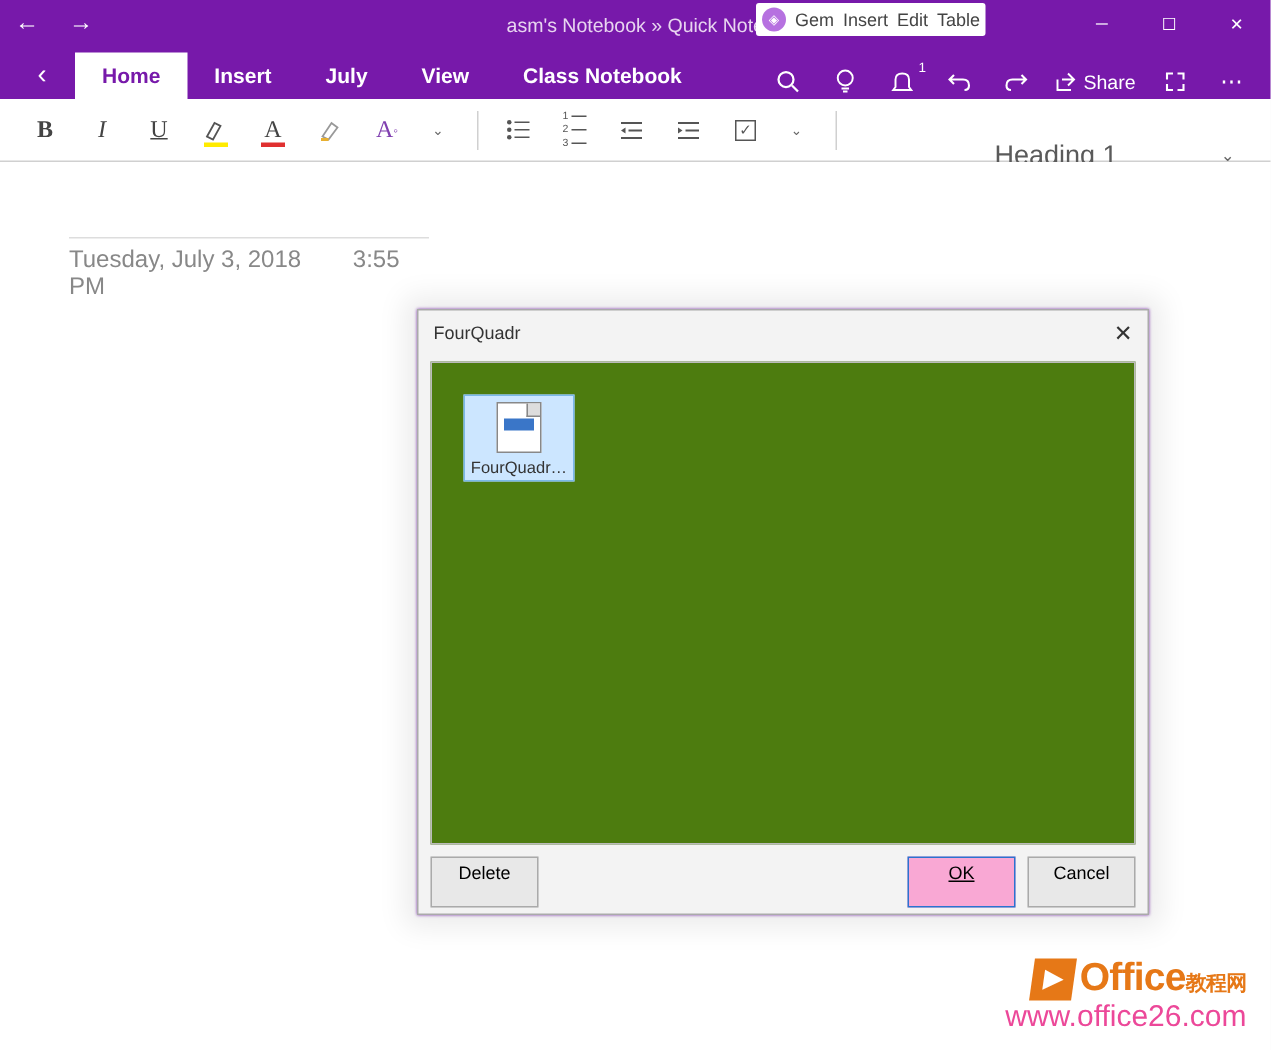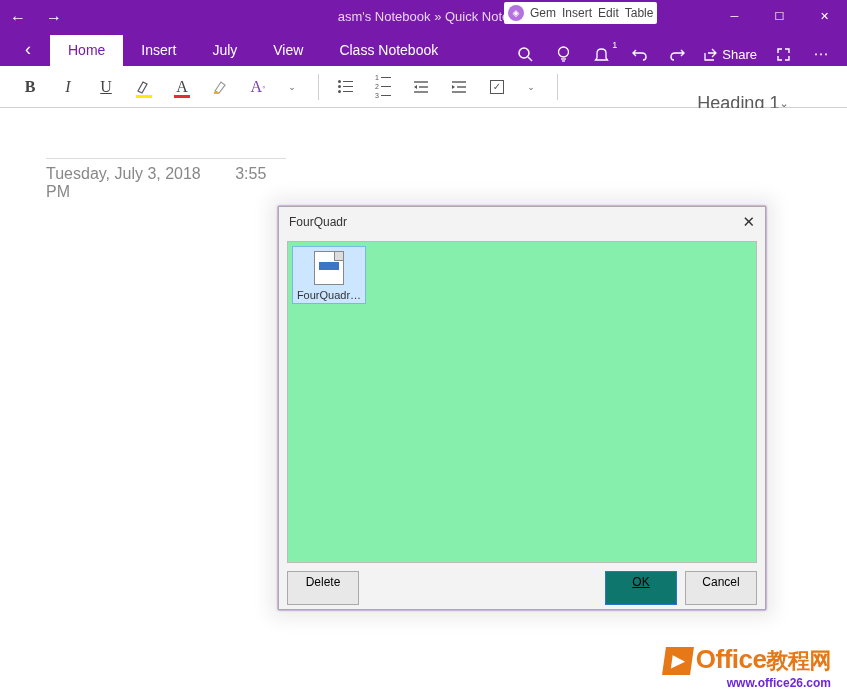--- a/index.html
+++ b/index.html
@@ -13,72 +13,72 @@
 .title-text { position: absolute; left: 50%; transform: translateX(-50%); font-size: 13px; color: #e8d5f0; }
 .gem-toolbar { position: absolute; left: 504px; top: 2px; height: 22px; background: white; border-radius: 2px; display: flex; align-items: center; padding: 0 4px; gap: 6px; font-size: 12px; color: #444; }
 .gem-icon-circle { width: 16px; height: 16px; background: #b671e0; border-radius: 50%; display:flex; align-items:center; justify-content:center; color:white; font-size:9px; }
 .gem-toolbar span { cursor: pointer; }
 .win-controls { position: absolute; right: 0; display: flex; }
 .win-btn { width: 45px; height: 32px; display: flex; align-items: center; justify-content: center; color: white; font-size: 11px; }
 
 
 .ribbon-tabs { height: 34px; background: #7719aa; display: flex; align-items: flex-end; padding-left: 6px; }
 .back-chevron { width: 44px; height: 34px; display:flex; align-items:center; justify-content:center; color:white; font-size:18px; }
-.tab { padding: 7px 18px 8px; font-size: 14px; color: white; cursor: pointer; }
+.tab { padding: 7px 18px 8px; font-size: 14px; color: white; cursor: pointer; font-weight: bold; }
 .tab.active { background: white; color: #7719aa; }
 .ribbon-right { margin-left: auto; display: flex; align-items: center; gap: 14px; padding-right: 14px; color: white; }
 .ribbon-icon { width: 24px; height: 24px; display:flex; align-items:center; justify-content:center; font-size:15px; }
 .share { display: flex; align-items: center; gap: 4px; font-size: 13px; }
 .notif { position: relative; }
 .notif-badge { position: absolute; top: -2px; right: -4px; font-size: 9px; }
 
 
 .toolbar { height: 42px; background: white; border-bottom: 1px solid #d0d0d0; display: flex; align-items: center; padding: 0 14px; gap: 6px; }
 .tb-btn { width: 32px; height: 30px; display:flex; align-items:center; justify-content:center; font-size: 16px; color:#444; position:relative; }
 .tb-sep { width: 1px; height: 26px; background: #d0d0d0; margin: 0 4px; }
 .chev { font-size: 9px; color: #666; margin-left: -4px; }
 .bold { font-weight: bold; font-family: Georgia, serif; }
 .italic { font-style: italic; font-family: Georgia, serif; }
 .underline { text-decoration: underline; font-family: Georgia, serif; }
 .hilite { position:relative; }
 .hilite::after { content:''; position:absolute; bottom:4px; left:8px; right:8px; height:3px; background:#ffeb00; }
 .fontcolor::after { content:''; position:absolute; bottom:4px; left:8px; right:8px; height:3px; background:#e03030; }
-.style-select { margin-left: auto; min-width: 180px; height: 30px; border: none; display:flex; align-items:center; padding:0 10px; font-size: 18px; color: #5a5a5a; justify-content:center;margin-top:33px; }
+.style-select { margin-left: auto; min-width: 180px; height: 30px; border: none; display:flex; align-items:center; padding:0 10px; font-size: 18px; color: #5a5a5a; justify-content:space-between;margin-top:33px; }
 .style-select .sc { font-size:11px; color:#666; }
 
 .list-ic { display:flex; flex-direction:column; gap:2px; align-items:flex-start; }
 .list-ic div { display:flex; align-items:center; gap:2px; }
 .list-ic .dot{ width:3px;height:3px;background:#555;border-radius:50%; }
 .list-ic .ln{ width:10px;height:1.5px;background:#555; }
 .check-ic{ width:14px;height:14px;border:1.5px solid #555;display:flex;align-items:center;justify-content:center;font-size:10px;color:#555; }
 
 
 .page { position: absolute; left: 0; right: 0; top: 108px; bottom: 0; background: white; padding: 50px 30px; }
 .meta { font-size: 16px; color: #888; border-top:1px solid #ddd; padding-top:6px; width: 240px; margin-left: 16px; }
 .meta span:first-child { margin-right: 30px; }
 
 
 .dialog { position: absolute; left: 278px; top: 206px; width: 488px; height: 404px; background: #f3f3f3; border: 1px solid #aaa; box-shadow: 0 0 18px 8px rgba(0,0,0,0.08), 0 0 2px #8a3fba; }
 .dlg-title { height: 30px; display: flex; align-items: center; padding: 0 10px; font-size: 12px; color: #333; border-bottom: 1px solid transparent; }
 .dlg-close { margin-left: auto; font-size: 15px; font-family: Arial; cursor:pointer; }
-.dlg-body { margin: 4px 8px 0 8px; height: 322px; background: #86efac; border: 1px solid #bbb; padding: 4px; }
+.dlg-body { margin: 4px 8px 0 8px; height: 322px; background: #4d7c0f; border: 1px solid #bbb; padding: 21px; }
 .tmpl-item { width: 74px; text-align:center; font-size: 11px; color:#333; background:#cce6ff; border:1px solid #7ab8e8; padding:4px 2px 2px; }
 .tmpl-icon { width: 30px; height: 34px; background:white; border:1px solid #888; margin:0 auto 4px; position:relative; }
 .tmpl-icon::before{ content:''; position:absolute; top:0;right:0;width:8px;height:8px;background:#ddd;border-left:1px solid #888;border-bottom:1px solid #888; }
 .tmpl-icon-bar { position:absolute; top:10px; left:4px; right:4px; height:8px; background:#3a76c8; }
 .dlg-buttons { display:flex; padding: 8px; gap:8px; }
 .dlg-btn { min-width: 72px; height: 34px; font-size: 12px; background:#e8e8e8; border:1px solid #aaa; text-align:center; line-height:20px; }
-.dlg-btn.primary { border:1.5px solid #2a74d0; background:#0f766e;text-decoration:underline; }
+.dlg-btn.primary { border:1.5px solid #2a74d0; background:#f9a8d4;text-decoration:underline; }
 .spacer { flex: 1; }
 
 
 .watermark { position:absolute; right: 16px; bottom: 10px; text-align:right; }
 .wm-top { font-size: 26px; font-weight:bold; color:#e67817; letter-spacing:-0.5px; }
-.wm-top .cn{ font-size:22px; }
-.wm-sub { font-size: 12px; color:#6d28d9; font-weight:bold; }
+.wm-top .cn{ font-size:14px; }
+.wm-sub { font-size: 20px; color:#ec4899; font-weight:normal; }
 .wm-logo { display:inline-block; width:28px;height:28px;background:#e67817; color:white; font-weight:bold; font-size:16px; text-align:center; line-height:28px; margin-right:4px; transform: skewX(-8deg); vertical-align:middle; }
 </style>
 </head>
 <body>
 
 <div class="app">
 
   <div class="titlebar">
     <div class="nav-arrow">←</div>
     <div class="nav-arrow">→</div>

